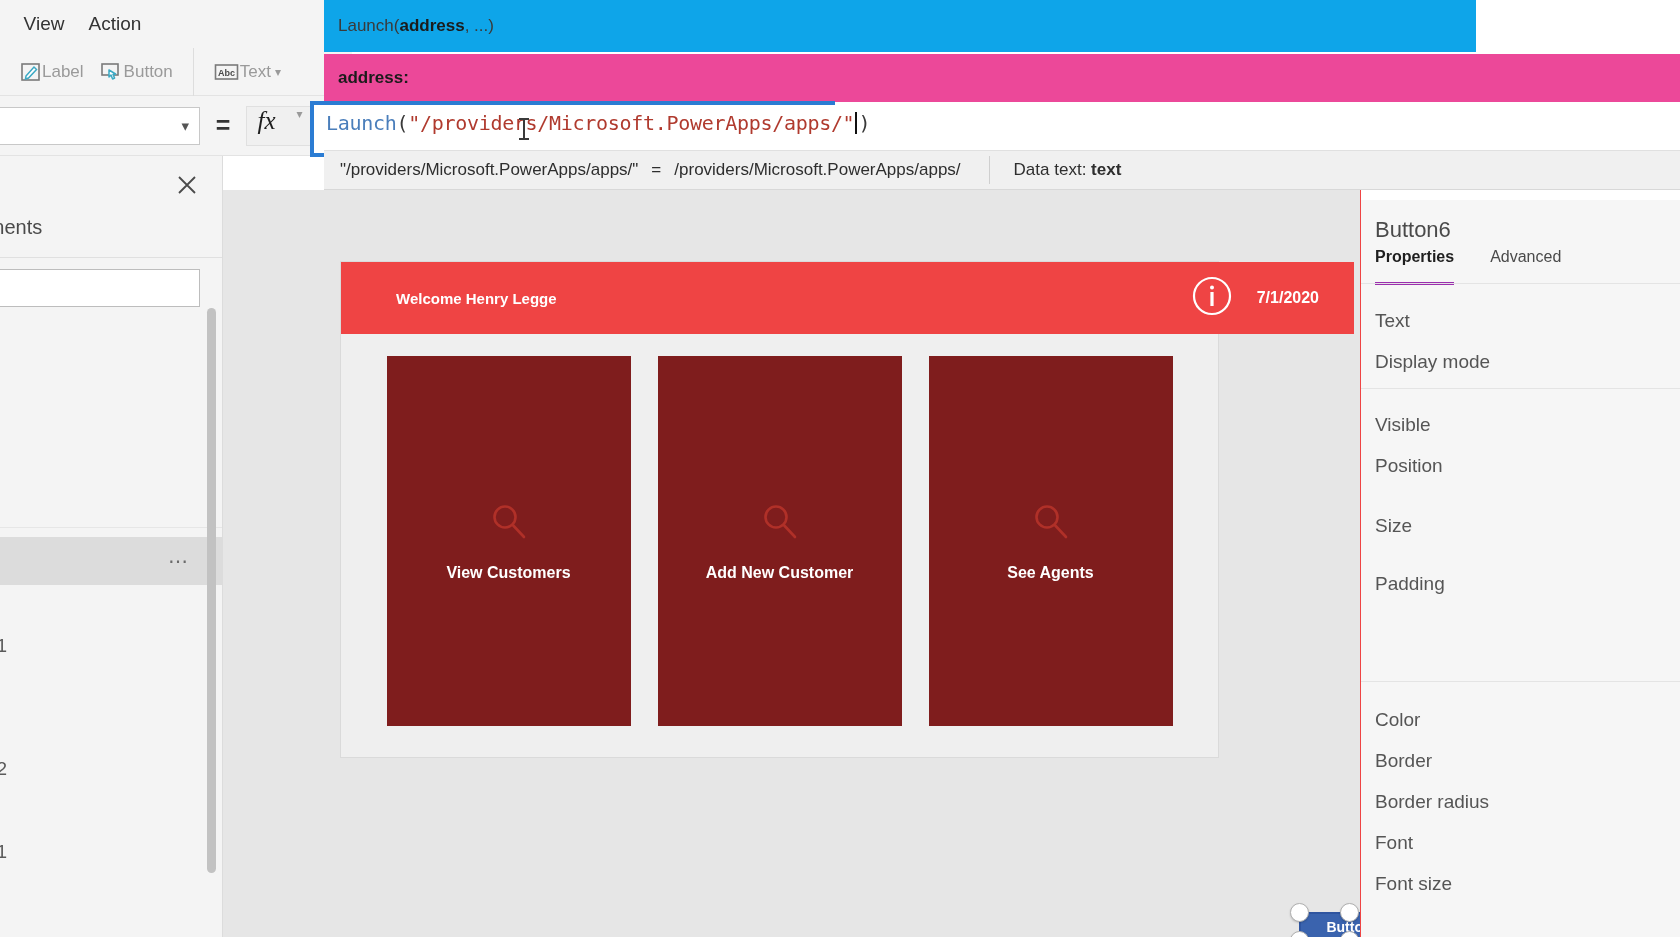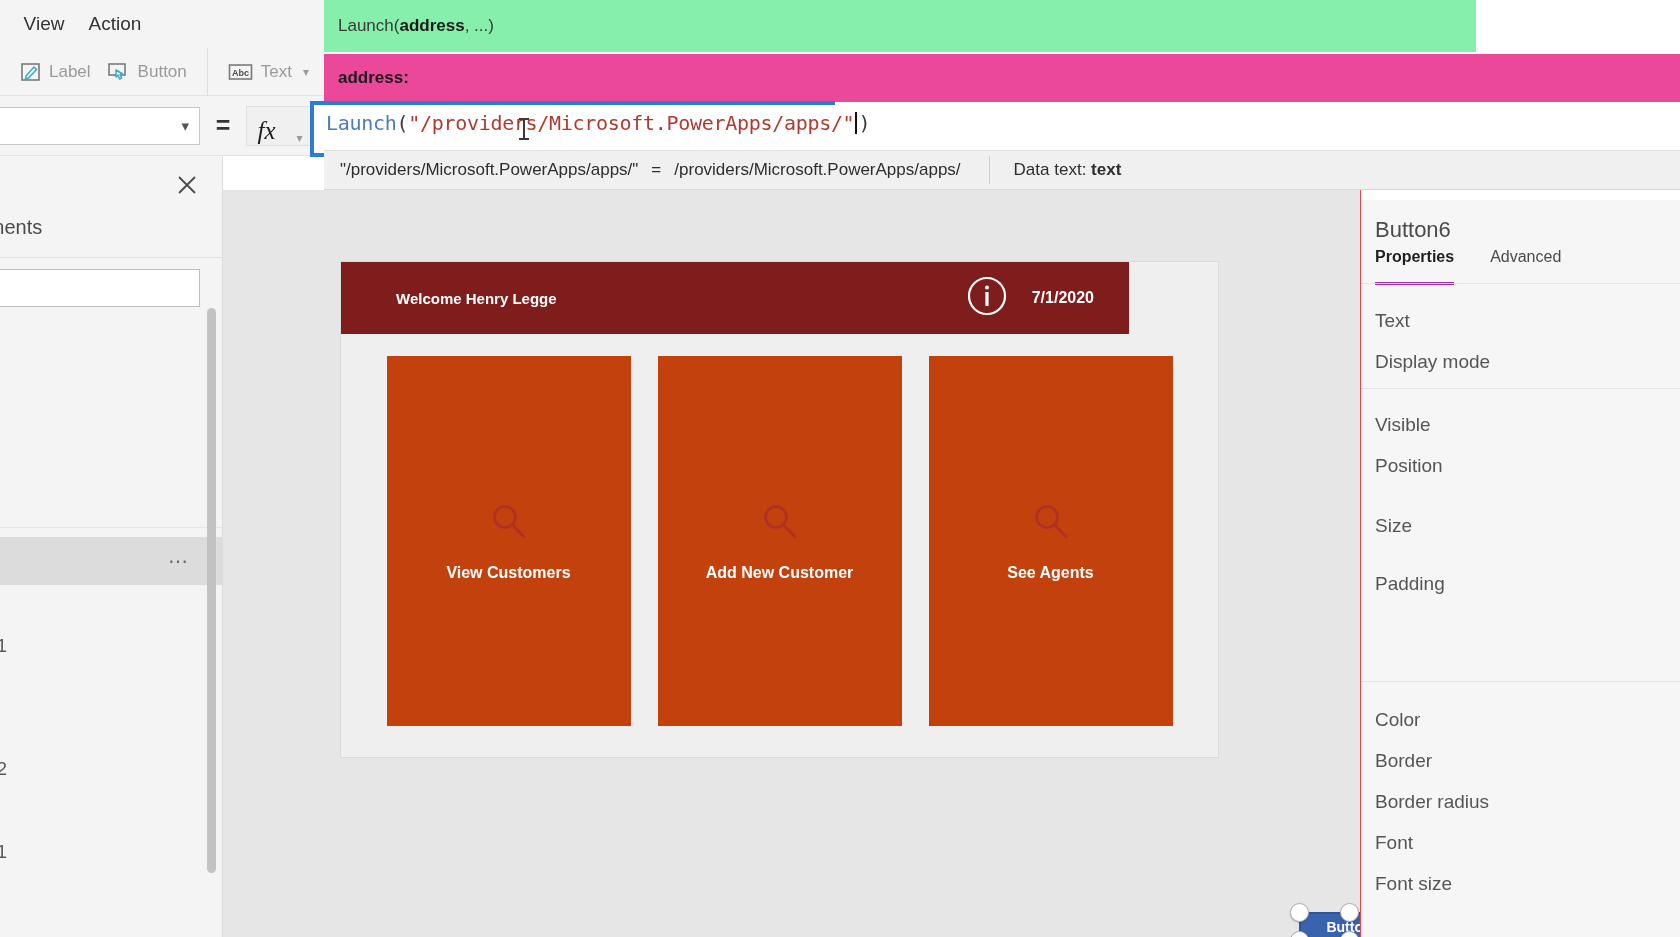--- a/index.html
+++ b/index.html
@@ -43,21 +43,21 @@
     background: #f4f4f4;
     display: flex; align-items: center;
     border-bottom: 1px solid #e3e3e3;
   }
   .ribbon-group {
     display: flex; align-items: center; height: 48px;
     padding: 0 12px;
   }
   .ribbon-group + .ribbon-group { border-left: 1px solid #dddddd; }
   .ribbon-btn {
-    display: flex; align-items: center; gap: 7px;
+    display: flex; align-items: center; 
     padding: 0 8px; height: 38px; cursor: default;
   }
   .ribbon-btn-label { font-size: 17px; color: #9a9a9a; white-space: nowrap; }
   .ico { display: inline-flex; align-items: center; justify-content: center; }
   .chev { font-size: 12px; color: #9a9a9a; margin-left: 4px; }
 
   
   .propbar {
     position: absolute; left: 0; top: 96px;
     width: 352px; height: 60px;
@@ -75,30 +75,30 @@
     cursor: default;
   }
   .prop-select .chev2 { font-size: 15px; color: #555; }
   .equals {
     width: 46px; text-align: center;
     font-size: 25px; color: #333; font-weight: 700;
   }
   .fx-box {
     width: 68px; height: 40px;
     background: #f0f0f0; border: 1px solid #e0e0e0;
-    display: flex; align-items: flex-end; justify-content: center; gap: 17px;
+    display: flex; align-items: flex-start; justify-content: center; gap: 17px;
     cursor: default;
   }
   .fx-text { font-family: "Liberation Serif", serif; font-style: italic; font-size: 25px; color: #1d1d1d; }
 
   
   .fx-sig {
     position: absolute; left: 324px; top: 0;
     width: 1152px; height: 52px;
-    background: #86efac;
+    background: #0ea5e9;
     display: flex; align-items: center;
     padding-left: 14px;
     font-size: 17px; color: #3a3a3a;
   }
   .fx-desc {
     position: absolute; left: 324px; top: 54px;
     width: 1356px; height: 48px;
     background: #ec4899;
     display: flex; align-items: center;
     padding-left: 14px;
@@ -229,22 +229,22 @@
     background: #e6e6e6;
   }
   .phone {
     position: absolute; left: 118px; top: 72px;
     width: 877px; height: 495px;
     background: #efefef;
     box-shadow: 0 0 0 1px #dadada;
   }
   .app-header {
     position: absolute; left: 0; top: 0;
-    width: 788px; height: 72px;
-    background: #7f1d1d;
+    width: 1013px; height: 72px;
+    background: #ef4444;
     display: flex; align-items: center;
   }
   .welcome {
     position: absolute; left: 55px; top: 50%;
     transform: translateY(-50%);
     color: #ffffff; font-size: 15px; font-weight: 700;
     white-space: nowrap;
   }
   .app-title {
     position: absolute; left: 0; right: 0; top: 50%;
@@ -265,21 +265,21 @@
     white-space: nowrap;
   }
   .cards {
     position: absolute; left: 0; top: 72px;
     width: 877px; height: 423px;
     display: flex; justify-content: center;
     gap: 27px; padding-top: 22px;
   }
   .card {
     width: 244px; height: 370px;
-    background: #c2410c;
+    background: #7f1d1d;
     display: flex; flex-direction: column;
     align-items: center; justify-content: center;
     cursor: default;
   }
   .card-icon { margin-bottom: 16px; }
   .card-label {
     color: #ffffff; font-size: 16px; font-weight: 700;
     white-space: nowrap;
   }
 

